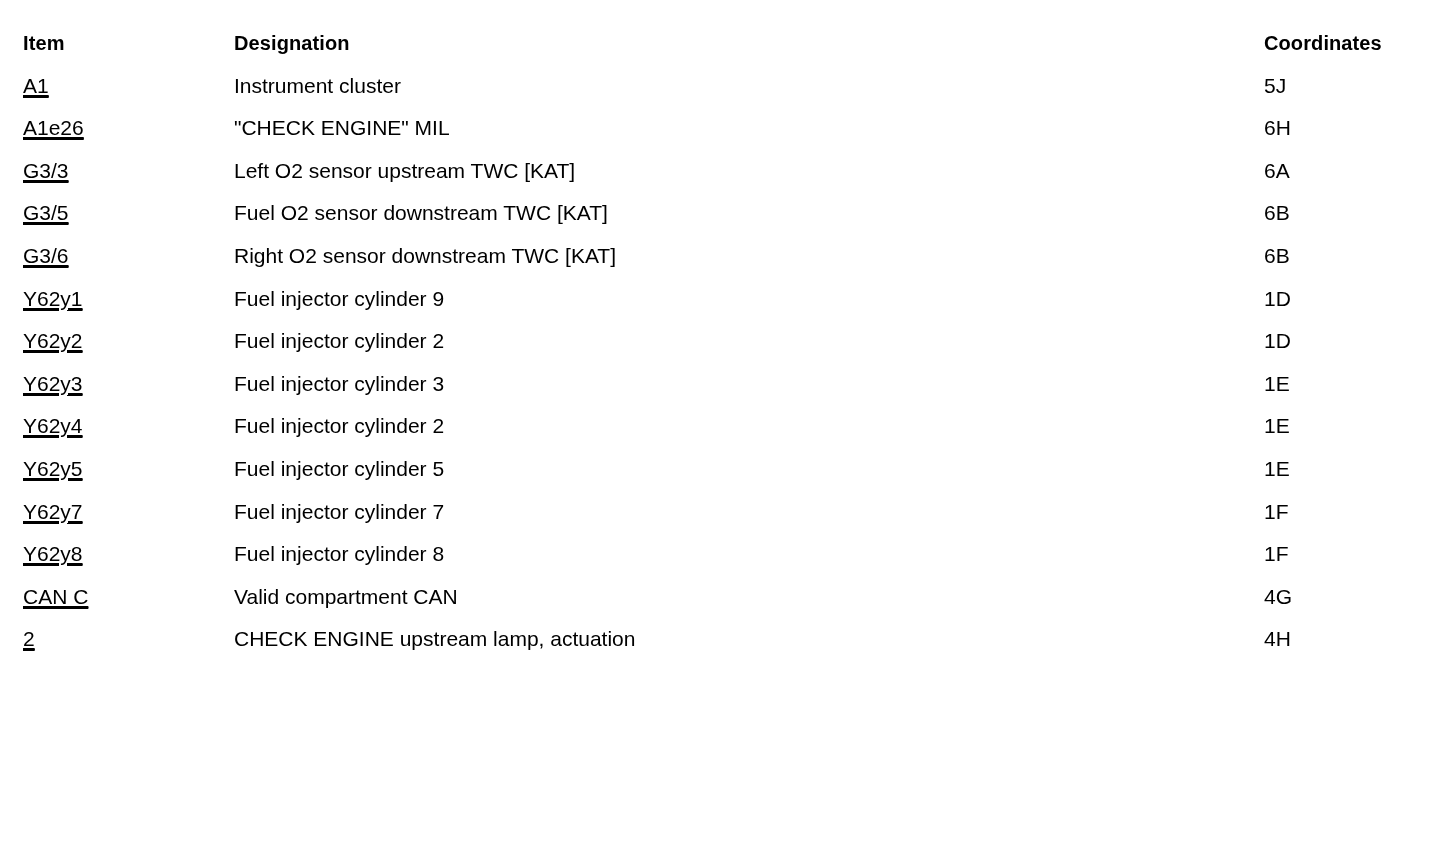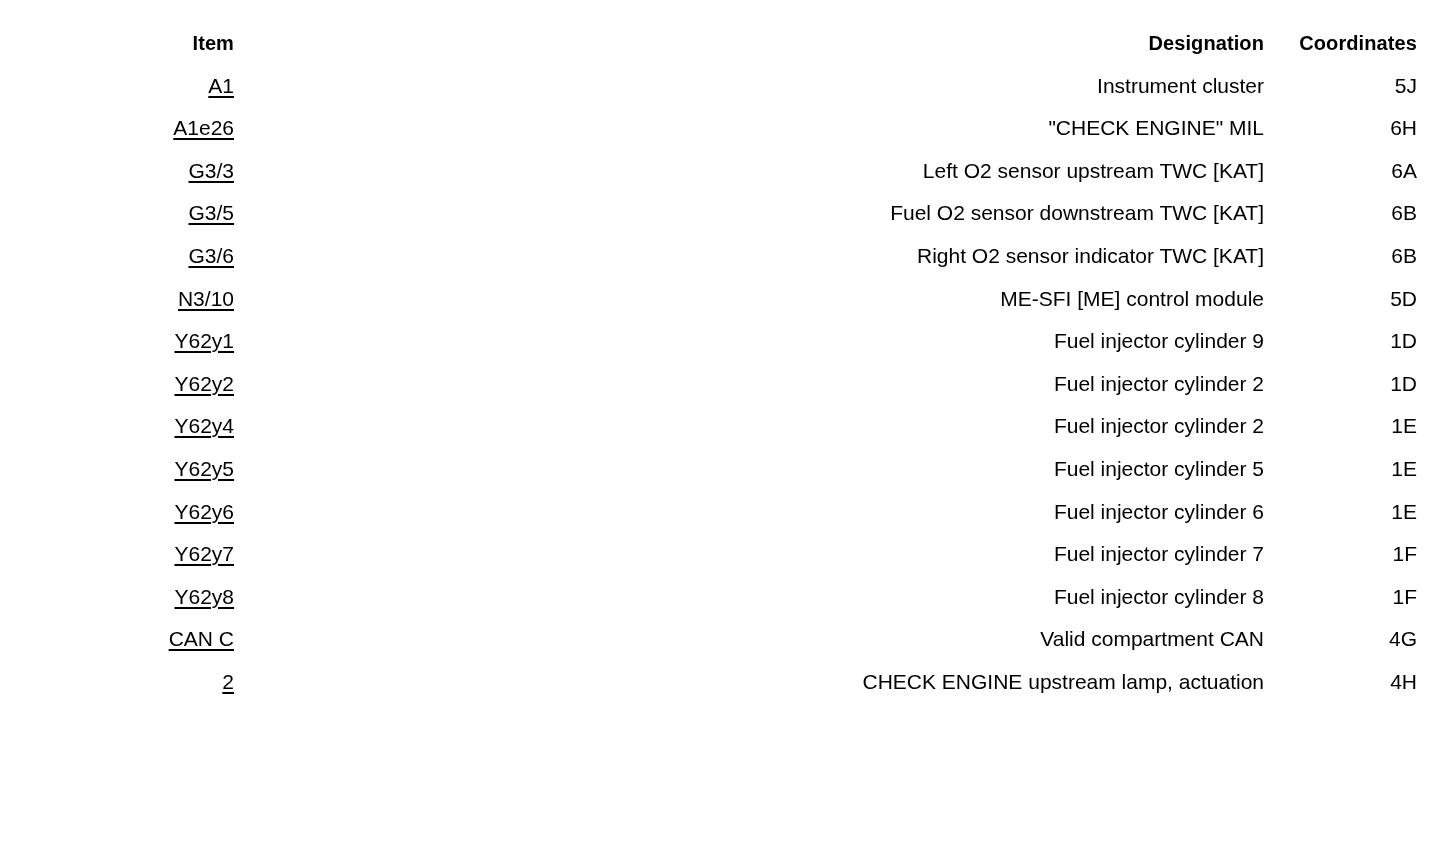--- a/index.html
+++ b/index.html
@@ -34,27 +34,28 @@
   }
 
   table.legend-table col.col-item        { width: 211px; }
   table.legend-table col.col-designation { width: 1030px; }
   table.legend-table col.col-coordinates { width: 153px; }
 
   table.legend-table th,
   table.legend-table td {
     padding: 0;
     margin: 0;
-    text-align: right;
+    text-align: left;
     vertical-align: baseline;
     font-size: 21px;
     line-height: 42.6px;
     height: 42.6px;
     white-space: nowrap;
     font-weight: normal;
+    text-decoration: underline;
   }
 
   table.legend-table thead th {
     font-weight: bold;
     font-size: 20px;
     letter-spacing: 0.1px;
   }
 
   table.legend-table tbody td.cell-item {
     font-size: 21px;
@@ -113,51 +114,46 @@
           <td class="cell-designation"><span class="designation-text">Left O2 sensor upstream TWC [KAT]</span></td>
           <td class="cell-coordinates"><span class="coordinate-text">6A</span></td>
         </tr>
         <tr>
           <td class="cell-item"><span class="item-code">G3/5</span></td>
           <td class="cell-designation"><span class="designation-text">Fuel O2 sensor downstream TWC [KAT]</span></td>
           <td class="cell-coordinates"><span class="coordinate-text">6B</span></td>
         </tr>
         <tr>
           <td class="cell-item"><span class="item-code">G3/6</span></td>
-          <td class="cell-designation"><span class="designation-text">Right O2 sensor indicator TWC [KAT]</span></td>
+          <td class="cell-designation"><span class="designation-text">Right O2 sensor downstream TWC [KAT]</span></td>
           <td class="cell-coordinates"><span class="coordinate-text">6B</span></td>
-        </tr>
-        <tr>
-          <td class="cell-item"><span class="item-code">N3/10</span></td>
-          <td class="cell-designation"><span class="designation-text">ME-SFI [ME] control module</span></td>
-          <td class="cell-coordinates"><span class="coordinate-text">5D</span></td>
         </tr>
         <tr>
           <td class="cell-item"><span class="item-code">Y62y1</span></td>
           <td class="cell-designation"><span class="designation-text">Fuel injector cylinder 9</span></td>
           <td class="cell-coordinates"><span class="coordinate-text">1D</span></td>
         </tr>
         <tr>
           <td class="cell-item"><span class="item-code">Y62y2</span></td>
           <td class="cell-designation"><span class="designation-text">Fuel injector cylinder 2</span></td>
           <td class="cell-coordinates"><span class="coordinate-text">1D</span></td>
         </tr>
         <tr>
+          <td class="cell-item"><span class="item-code">Y62y3</span></td>
+          <td class="cell-designation"><span class="designation-text">Fuel injector cylinder 3</span></td>
+          <td class="cell-coordinates"><span class="coordinate-text">1E</span></td>
+        </tr>
+        <tr>
           <td class="cell-item"><span class="item-code">Y62y4</span></td>
           <td class="cell-designation"><span class="designation-text">Fuel injector cylinder 2</span></td>
           <td class="cell-coordinates"><span class="coordinate-text">1E</span></td>
         </tr>
         <tr>
           <td class="cell-item"><span class="item-code">Y62y5</span></td>
           <td class="cell-designation"><span class="designation-text">Fuel injector cylinder 5</span></td>
-          <td class="cell-coordinates"><span class="coordinate-text">1E</span></td>
-        </tr>
-        <tr>
-          <td class="cell-item"><span class="item-code">Y62y6</span></td>
-          <td class="cell-designation"><span class="designation-text">Fuel injector cylinder 6</span></td>
           <td class="cell-coordinates"><span class="coordinate-text">1E</span></td>
         </tr>
         <tr>
           <td class="cell-item"><span class="item-code">Y62y7</span></td>
           <td class="cell-designation"><span class="designation-text">Fuel injector cylinder 7</span></td>
           <td class="cell-coordinates"><span class="coordinate-text">1F</span></td>
         </tr>
         <tr>
           <td class="cell-item"><span class="item-code">Y62y8</span></td>
           <td class="cell-designation"><span class="designation-text">Fuel injector cylinder 8</span></td>

